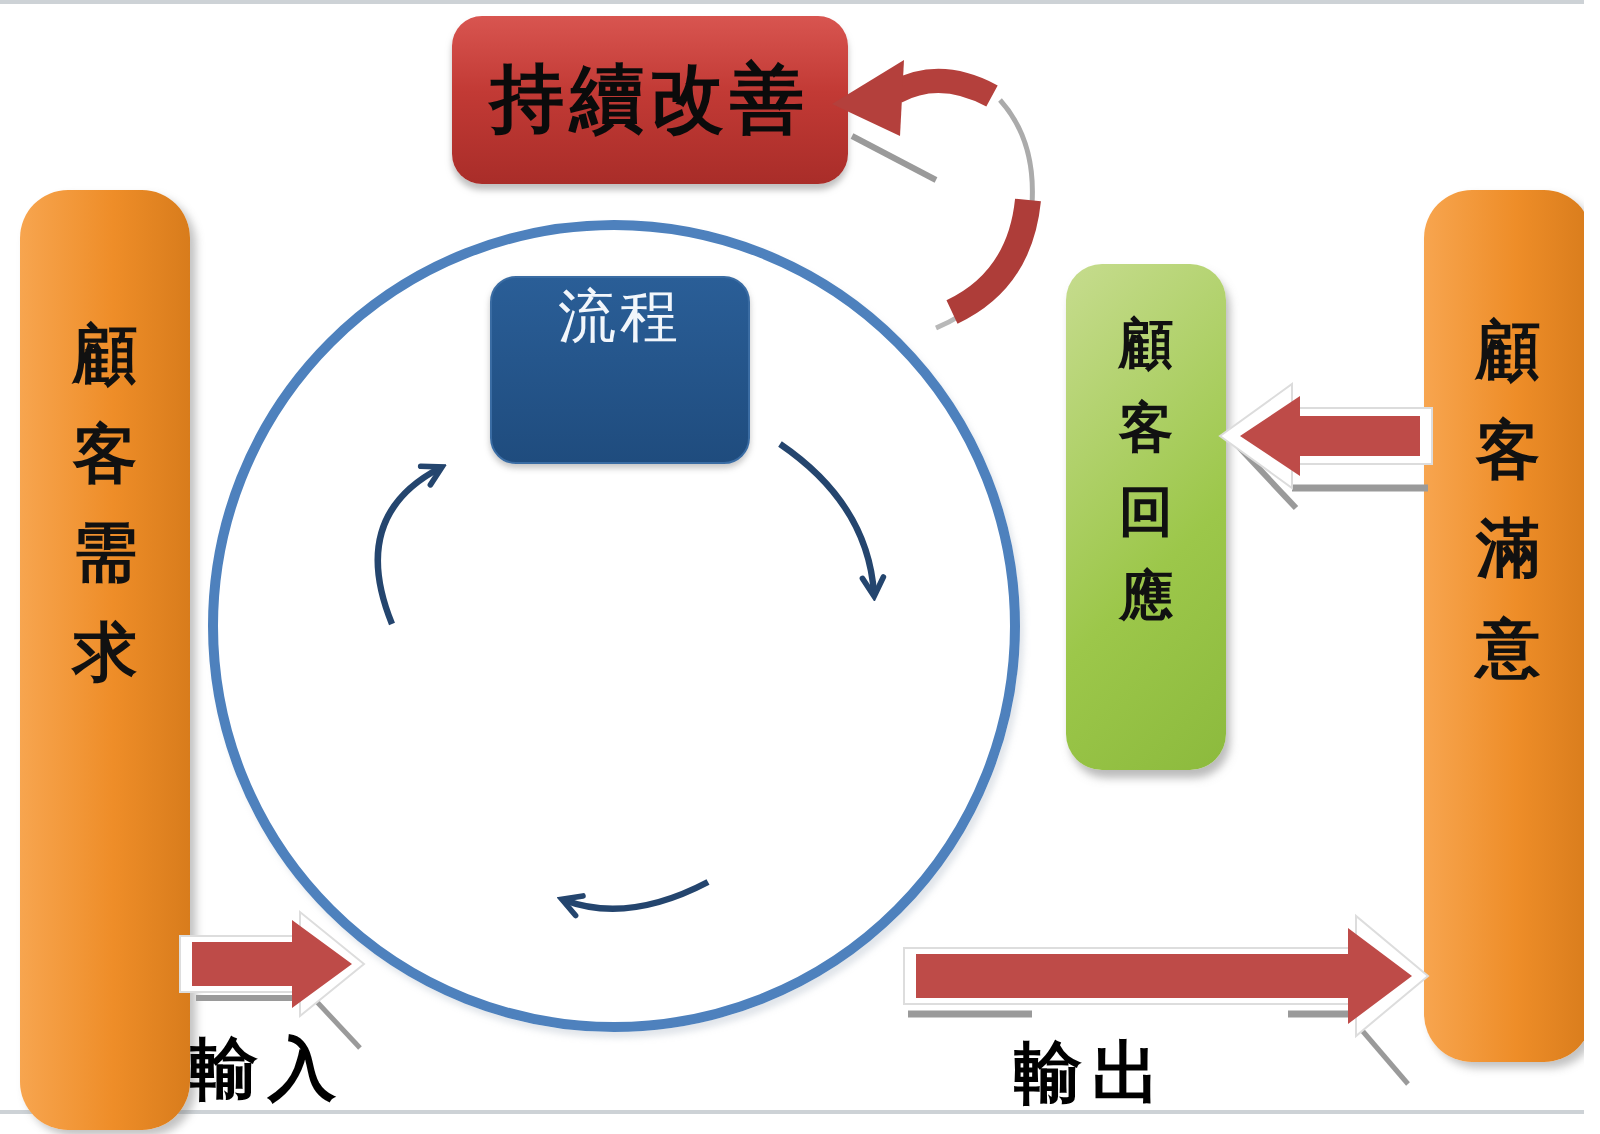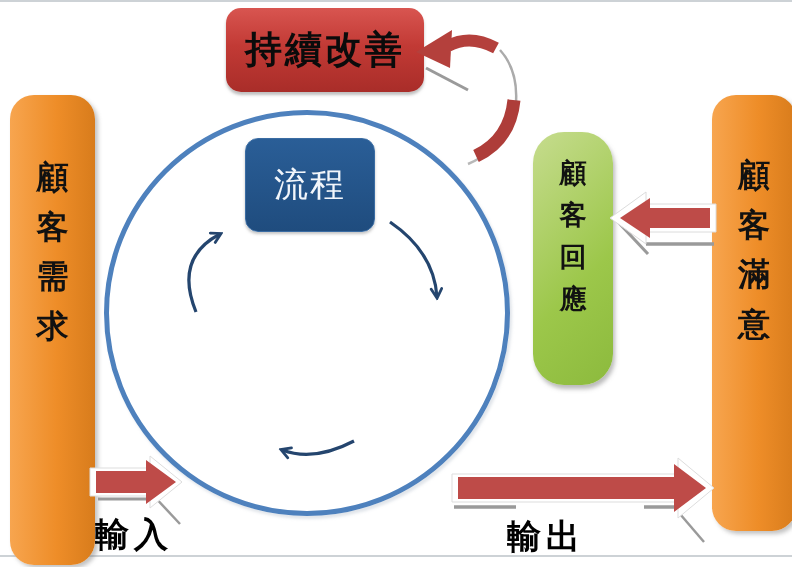--- a/index.html
+++ b/index.html
@@ -36,42 +36,42 @@
     background:linear-gradient(90deg,#f7a54f 0%,#ee8d28 55%,#d87c1c 100%);
     font-size:32px;
   }
   .orange-right{
     left:712px;top:95px;width:84px;height:380px;padding-top:56px;
     background:linear-gradient(90deg,#f7a54f 0%,#ee8d28 55%,#d87c1c 100%);
     font-size:32px;
   }
   .green-box{
     left:533px;top:132px;width:80px;height:233px;padding-top:20px;
-    border-radius:31px;
+    border-radius:18px;
     background:linear-gradient(135deg,#c6dc8e 0%,#9cc74a 60%,#8cba3d 100%);
     box-shadow:2px 4px 4px rgba(120,120,120,.5);
     font-size:27px;
   }
 
   
   .big-circle{
     position:absolute;left:104px;top:110px;width:396px;height:396px;
     border:5px solid #4e81bd;border-radius:50%;
     box-shadow:2px 3px 3px rgba(170,180,195,.35);
     background:transparent;
   }
 
   
   .node{
     position:absolute;border-radius:13px;
     background:linear-gradient(180deg,#2a5e97 0%,#1f4c7e 100%);
     border:1px solid #3a6ca3;
     box-shadow:0 2px 3px rgba(110,110,110,.4);
-    display:flex;align-items:center;justify-content:center;
-    color:#f2f6fb;font-size:34px;font-weight:400;letter-spacing:2px;
+    display:flex;justify-content:center;
+    color:#f2f6fb;font-size:29px;font-weight:400;letter-spacing:2px;
   }
   .node-process{left:245px;top:138px;width:128px;height:92px;}
   .node-product{left:146px;top:338px;width:128px;height:95px;}
   .node-service{left:350px;top:338px;width:128px;height:95px;}
 
   .overlay{position:absolute;left:0;top:0;}
 
   
   .flow-label{
     position:absolute;color:#000;font-size:34px;font-weight:700;letter-spacing:5px;font-family:Liberation Serif, serif;

